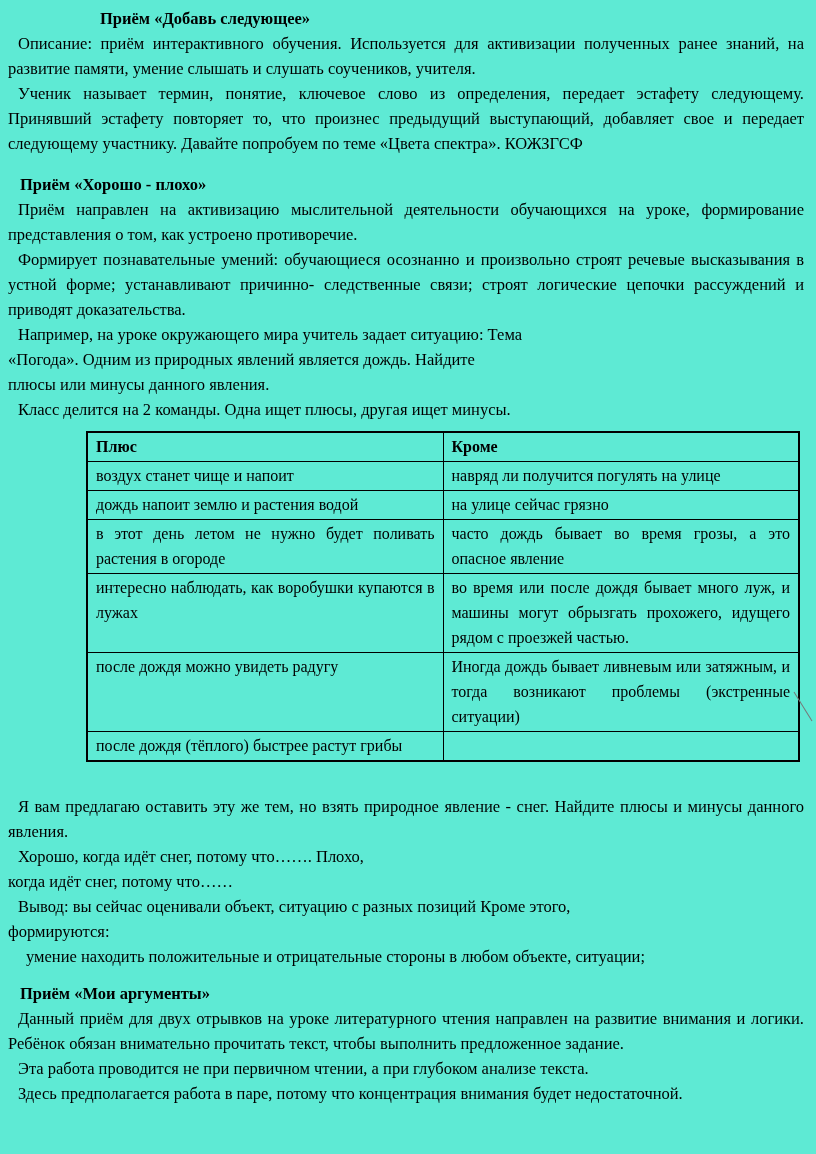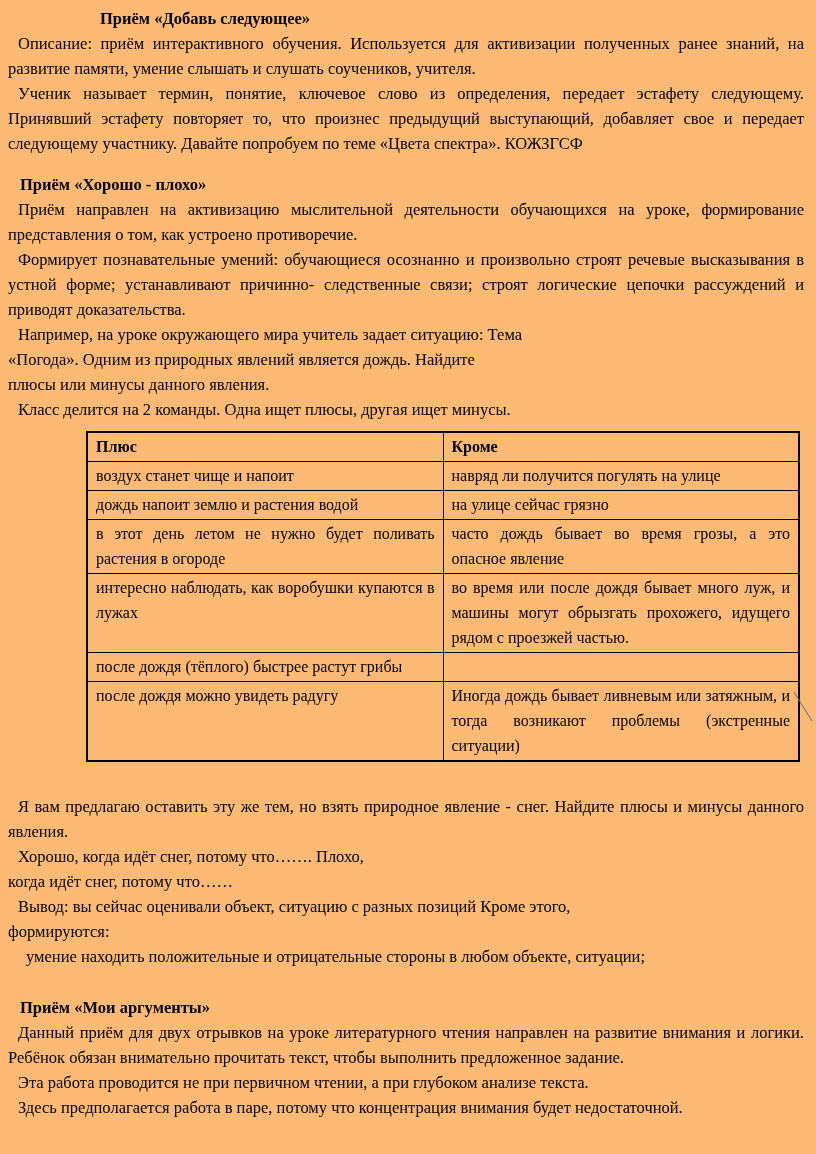--- a/index.html
+++ b/index.html
@@ -2,21 +2,21 @@
 <html lang="ru"><head>
 <meta charset="utf-8">
 <style>
   * { margin: 0; padding: 0; box-sizing: border-box; }
   html, body { background: #ffffff; }
   .page {
     position: relative;
     width: 816px;
     height: 1154px;
     margin: 0 auto;
-    background: #fdba74;
+    background: #5eead4;
     color: #000000;
     font-family: "Liberation Serif", "DejaVu Serif", serif;
     font-size: 16.5px;
     line-height: 25px;
     padding: 6px 12px 8px 8px;
     overflow: hidden;
   }
   .p {
     text-align: justify;
     text-indent: 10px;
@@ -26,21 +26,21 @@
     text-align: left;
   }
   .p--indent-lg { text-indent: 18px; }
   .heading {
     font-weight: bold;
     text-indent: 12px;
     text-align: left;
   }
   .heading--first { text-indent: 92px; }
   .gap-lg { margin-top: 16px; }
-  .gap-sm { margin-top: 26px; }
+  .gap-sm { margin-top: 12px; }
   table.pm-table {
     border-collapse: collapse;
     table-layout: fixed;
     width: 714px;
     margin: 9px 0 32px 78px;
     border: 2px solid #000000;
   }
   table.pm-table th,
   table.pm-table td {
     border: 1px solid #000;
@@ -99,26 +99,26 @@
       </tr>
       <tr>
         <td>в этот день летом не нужно будет поливать растения в огороде</td>
         <td>часто дождь бывает во время грозы, а это опасное явление</td>
       </tr>
       <tr>
         <td>интересно наблюдать, как воробушки купаются в лужах</td>
         <td>во время или после дождя бывает много луж, и машины могут обрызгать прохожего, идущего рядом с проезжей частью.</td>
       </tr>
       <tr>
+        <td>после дождя можно увидеть радугу</td>
+        <td>Иногда дождь бывает ливневым или затяжным, и тогда возникают проблемы (экстренные ситуации)</td>
+      </tr>
+      <tr>
         <td>после дождя (тёплого) быстрее растут грибы</td>
         <td></td>
-      </tr>
-      <tr>
-        <td>после дождя можно увидеть радугу</td>
-        <td>Иногда дождь бывает ливневым или затяжным, и тогда возникают проблемы (экстренные ситуации)</td>
       </tr>
     </tbody>
   </table>
   <div class="corner-artifact"></div>
 
   <p class="p">Я вам предлагаю оставить эту же тем, но взять природное явление - снег. Найдите плюсы и минусы данного явления.</p>
   <p class="p p--preline">Хорошо, когда идёт снег, потому что……. Плохо,
 когда идёт снег, потому что……</p>
   <p class="p p--preline">Вывод: вы сейчас оценивали объект, ситуацию с разных позиций Кроме этого, 
 формируются:</p>

